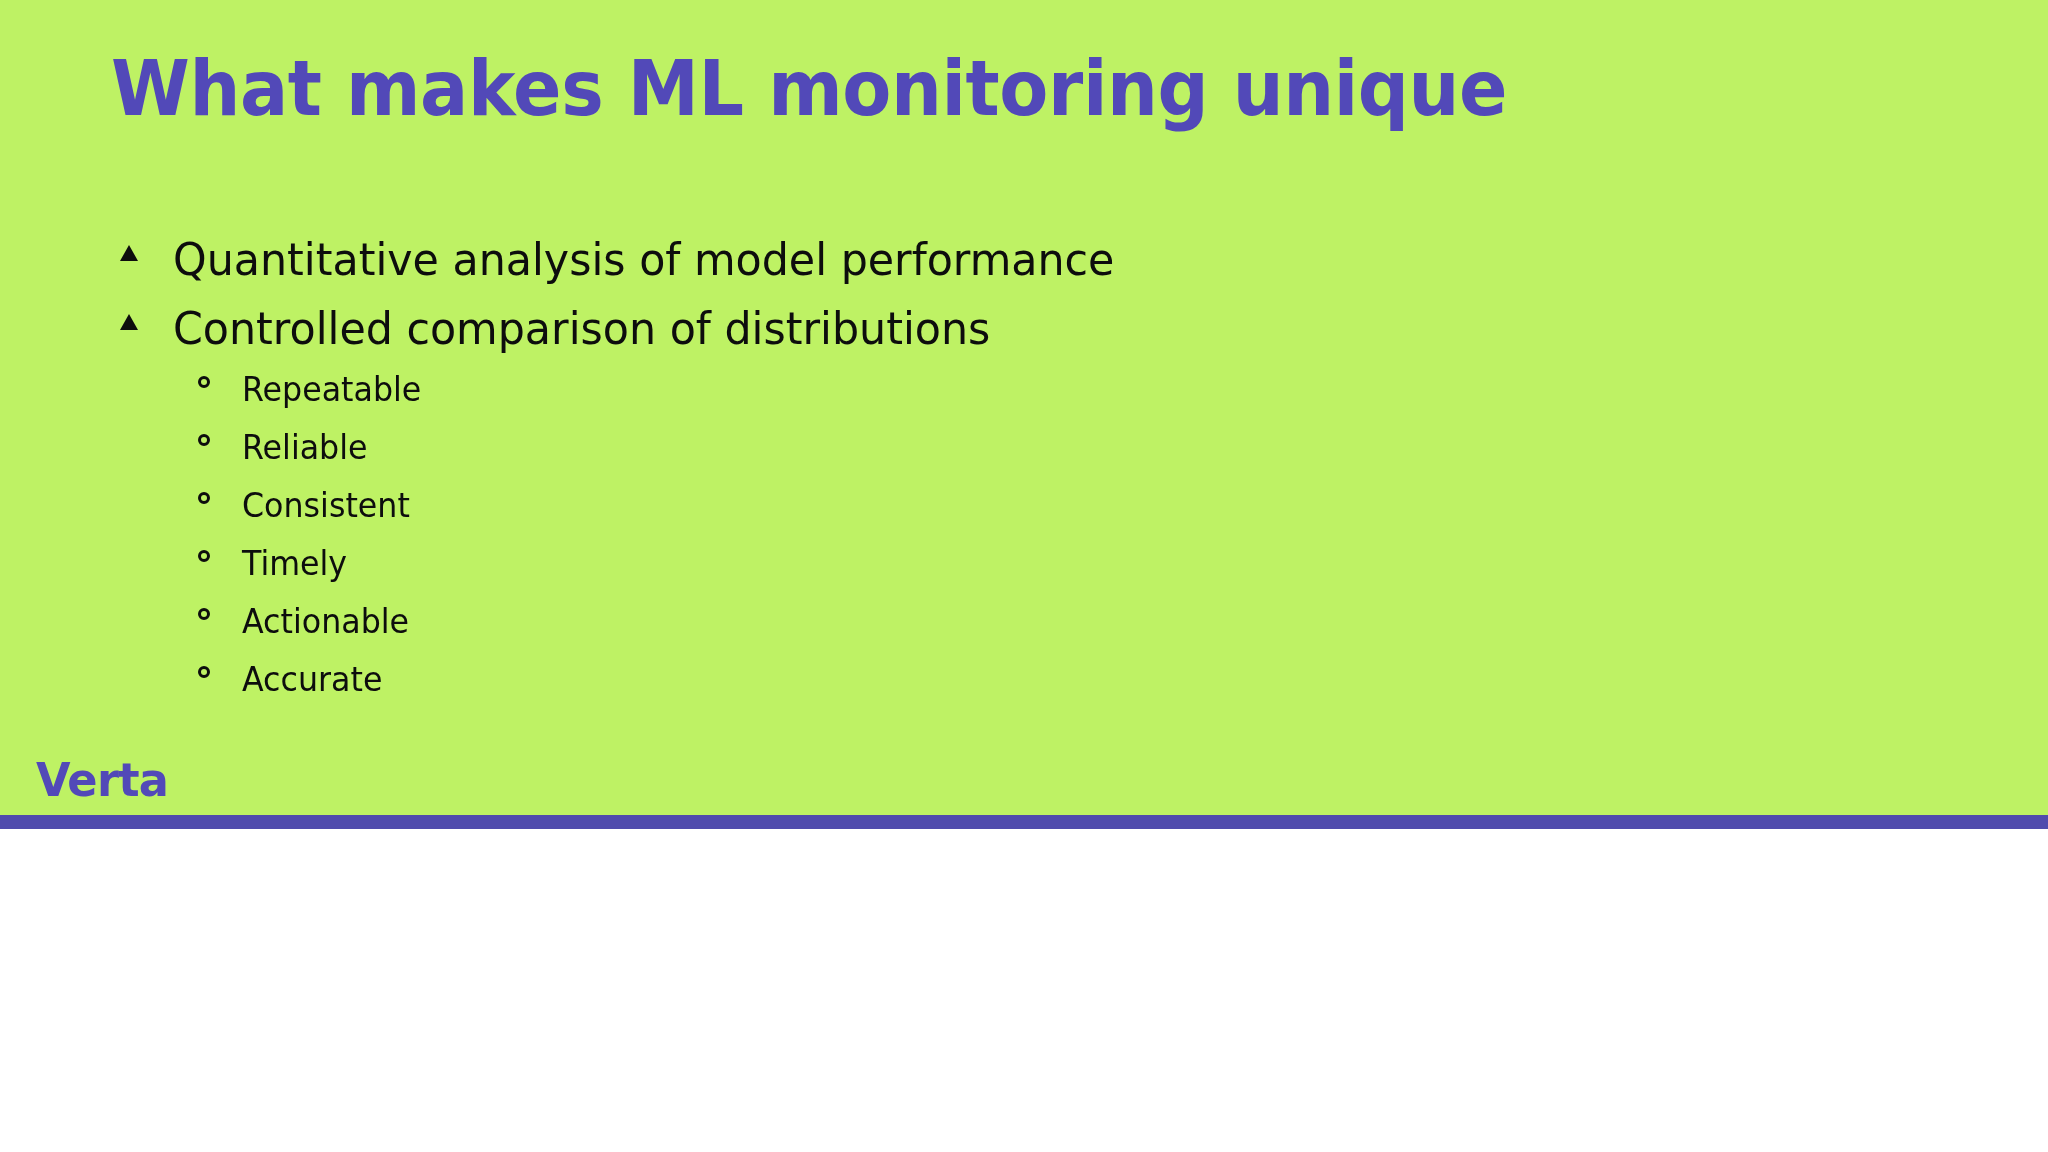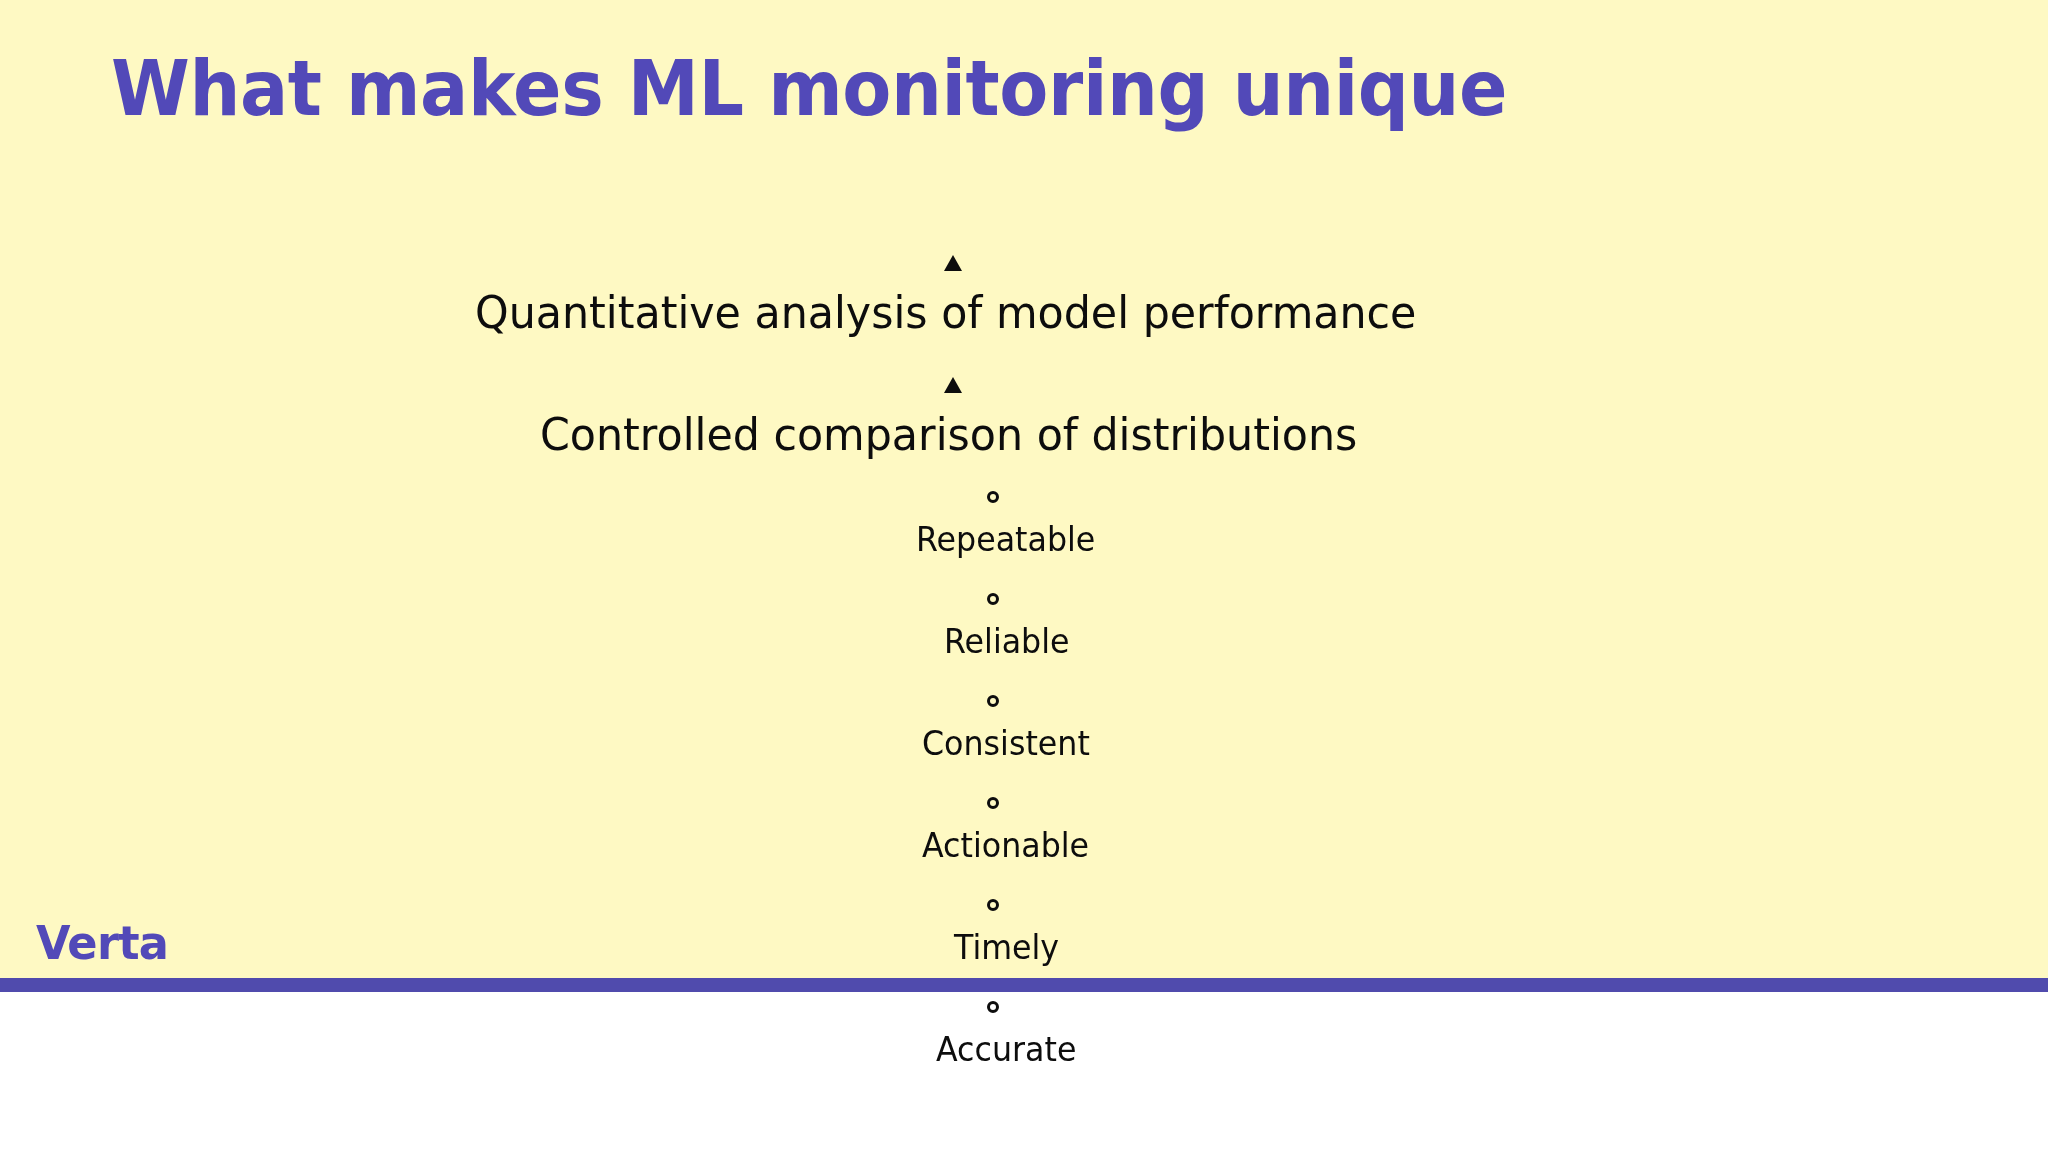--- a/index.html
+++ b/index.html
@@ -8,22 +8,22 @@
     width: 2048px;
     height: 1152px;
     background: #ffffff;
     font-family: "Liberation Sans", sans-serif;
     overflow: hidden;
   }
 
   .slide {
     position: relative;
     width: 2048px;
-    height: 992px;
-    background: #fef9c3;
+    height: 829px;
+    background: #bef264;
   }
 
   
   .slide-title {
     position: absolute;
     left: 111px;
     top: 48px;
     font-family: "DejaVu Sans", sans-serif;
     font-weight: 700;
     font-size: 76px;
@@ -38,23 +38,22 @@
   
   .body-list {
     position: absolute;
     left: 120px;
     top: 228px;
     width: 1700px;
   }
 
   .bullet-row {
     display: flex;
-    align-items: center;
+    align-items: flex-start;
     white-space: nowrap;
-    flex-direction: column;
   }
 
   
   .level-1 {
     margin-top: 6px;
   }
   .level-1:first-child { margin-top: 0; }
 
   .level-1 .marker-cell {
     width: 53px;
@@ -178,32 +177,32 @@
       <span class="marker-cell">
         <span class="circ-marker"></span>
       </span>
       <span class="bullet-text">Consistent</span>
     </div>
 
     <div class="bullet-row level-2">
       <span class="marker-cell">
         <span class="circ-marker"></span>
       </span>
+      <span class="bullet-text">Timely</span>
+    </div>
+    <div class="bullet-row level-2">
+      <span class="marker-cell">
+        <span class="circ-marker"></span>
+      </span>
       <span class="bullet-text">Actionable</span>
     </div>
     <div class="bullet-row level-2">
       <span class="marker-cell">
         <span class="circ-marker"></span>
       </span>
-      <span class="bullet-text">Timely</span>
-    </div>
-    <div class="bullet-row level-2">
-      <span class="marker-cell">
-        <span class="circ-marker"></span>
-      </span>
       <span class="bullet-text">Accurate</span>
     </div>
 
   </div>
 
   <div class="footer-logo">Verta</div>
 
   <div class="footer-bar"></div>
 
 </div>

